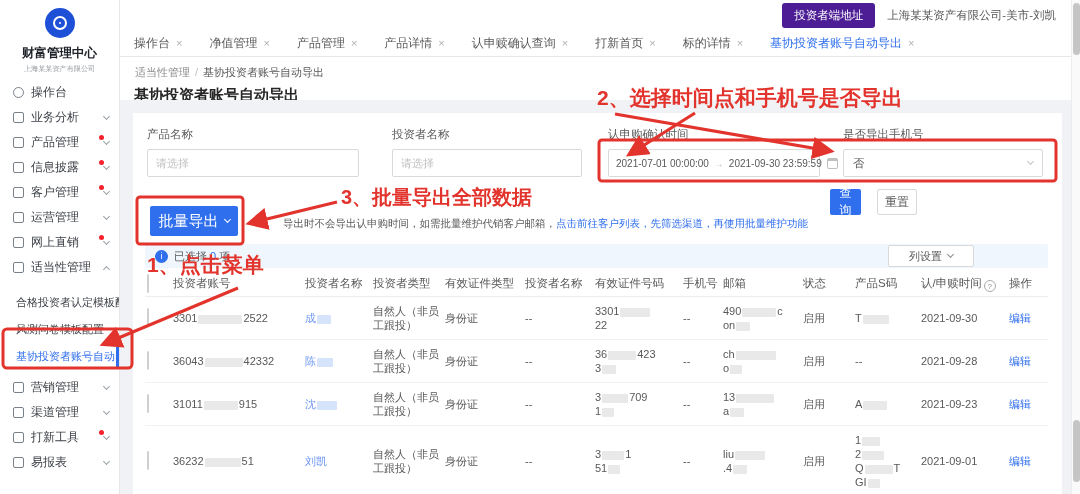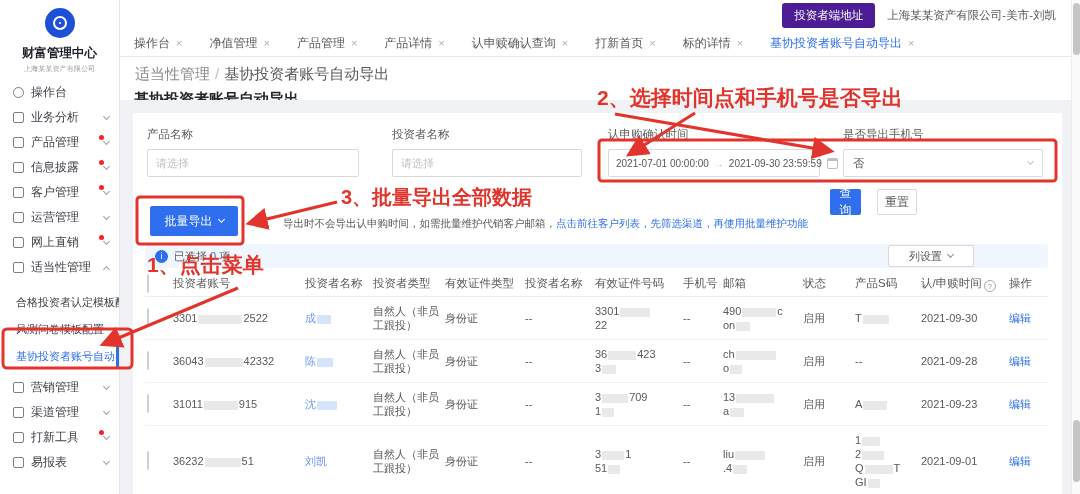--- a/index.html
+++ b/index.html
@@ -29,21 +29,21 @@
 
   
   .main{position:absolute;left:120px;top:0;right:0;height:100px;background:#fff;}
   .topbar{height:30px;display:flex;align-items:center;justify-content:flex-end;padding-right:24px;gap:12px;}
   .portal-btn{background:#4c1d95;color:#fff;font-size:11.5px;border:none;border-radius:3px;padding:5px 12px;cursor:pointer;}
   .user-name{font-size:11.5px;color:#595959;}
   .tabbar{height:27px;border-bottom:1px solid #e8e8e8;display:flex;align-items:center;padding-left:14px;gap:27px;}
   .tab{display:flex;align-items:center;font-size:12px;color:#595959;cursor:pointer;white-space:nowrap;}
   .tab.act{color:#2f6fed;}
   .tx{margin-left:6px;font-size:11px;color:#b0b0b0;}
-  .crumbs{padding:8px 0 2px 15px;font-size:15px;color:#8c8c8c;}
+  .crumbs{padding:8px 0 2px 15px;font-size:11px;color:#8c8c8c;}
   .crumb-sep{margin:0 5px;color:#c0c0c0;}
   .crumb-cur{color:#595959;}
   .page-title{padding:4px 0 0 14px;font-size:15px;font-weight:700;color:#262626;}
 
   
   .content{position:absolute;left:120px;top:100px;right:0;bottom:0;background:#f0f2f5;padding:13px 18px 0 13px;}
   .card{position:relative;background:#fff;height:100%;overflow:hidden;}
   .f-col{position:absolute;top:14px;}
   .f-label{font-size:11.5px;color:#595959;margin-bottom:7px;}
   .f-input{width:100%;height:28px;border:1px solid #d9d9d9;border-radius:2px;padding:0 8px;font-size:11px;color:#595959;outline:none;}
@@ -51,21 +51,21 @@
   .rangebox{display:flex;align-items:center;height:28px;border:1px solid #d9d9d9;border-radius:2px;padding:0 7px;gap:5px;font-size:10px;color:#595959;white-space:nowrap;}
   .r-arrow{color:#bfbfbf;}
   .cal{width:11px;height:11px;border:1.2px solid #bfbfbf;border-top-width:3px;border-radius:2px;margin-left:auto;flex:none;}
   .selbox{display:flex;align-items:center;height:28px;border:1px solid #d9d9d9;border-radius:2px;padding:0 9px;font-size:11.5px;color:#595959;}
   .selbox .caret{margin-left:auto;border-color:#c4c4c4;}
   .btn{display:inline-flex;align-items:center;justify-content:center;height:26px;border-radius:2px;font-size:12px;cursor:pointer;border:1px solid transparent;}
   .btn-primary{background:#2f6fed;color:#fff;}
   .btn-plain{background:#fff;color:#595959;border-color:#d9d9d9;}
   .q-btn{position:absolute;left:697px;top:76px;width:31px;}
   .r-btn{position:absolute;left:744px;top:76px;width:40px;}
-  .batch-btn{position:absolute;left:17px;top:93px;width:88px;height:30px;background:#2f6fed;color:#fff;border:none;border-radius:2px;font-size:12px;display:flex;align-items:center;justify-content:center;gap:6px;cursor:pointer;}
+  .batch-btn{position:absolute;left:17px;top:93px;width:88px;height:30px;background:#2f6fed;color:#fff;border:none;border-radius:2px;font-size:15px;display:flex;align-items:center;justify-content:center;gap:6px;cursor:pointer;}
   .batch-btn .caret{border-color:#fff;}
   .note{position:absolute;left:150px;top:104px;font-size:10.5px;color:#595959;white-space:nowrap;}
   .note-link{color:#2f6fed;cursor:pointer;}
   .alertbar{position:absolute;left:12px;top:131px;width:903px;height:24px;background:#f0f6fd;border-radius:2px;display:flex;align-items:center;padding-left:10px;font-size:11px;color:#595959;}
   .info{width:13px;height:13px;border-radius:50%;background:#2f6fed;color:#fff;font-size:9px;text-align:center;line-height:13px;margin-right:6px;flex:none;}
   .sel-count{color:#2f6fed;margin:0 3px;}
   .colset-btn{position:absolute;left:755px;top:132px;width:86px;height:22px;background:#fff;border:1px solid #d9d9d9;border-radius:2px;font-size:11px;color:#595959;display:flex;align-items:center;justify-content:center;gap:6px;cursor:pointer;}
   .colset-btn .caret{border-color:#8c8c8c;}
 
   

